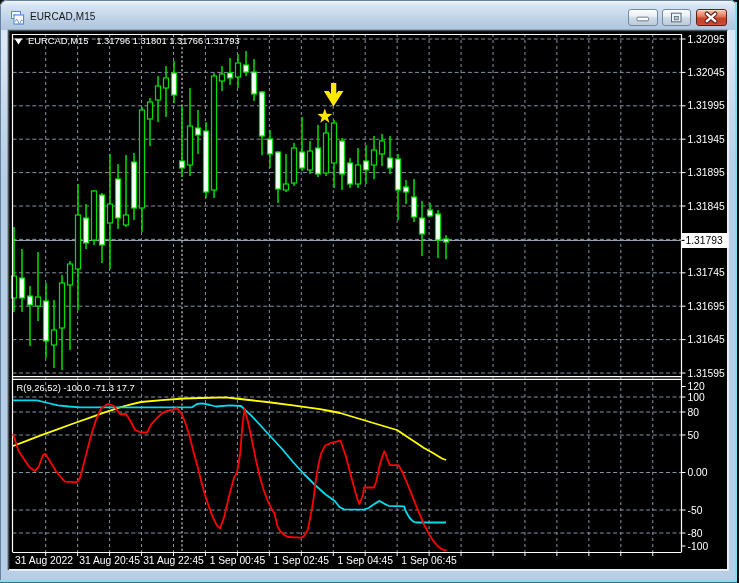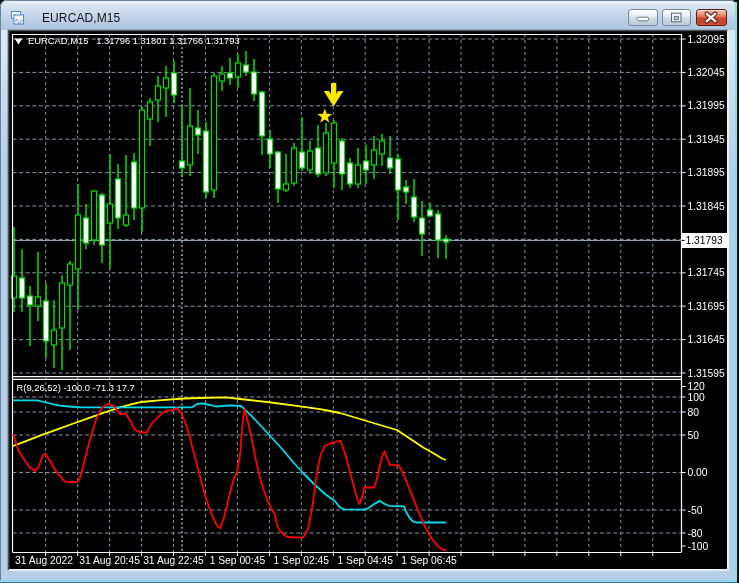--- a/index.html
+++ b/index.html
@@ -2,21 +2,21 @@
 <html><head><meta charset="utf-8">
 <style>
 html,body{margin:0;padding:0;width:739px;height:583px;overflow:hidden;background:#101010;
 font-family:"Liberation Sans",sans-serif;}
 #win{position:absolute;left:0;top:0;width:739px;height:583px;}
 #frame{position:absolute;left:0;top:0;width:736.5px;height:582px;border-radius:7px 7px 0 0;
 background:linear-gradient(180deg,#e2ecf7 0px,#d7e4f3 60px,#c5d7ea 115px,#b7cee7 175px,#b7cee7 100%);
 box-shadow:inset 0 0 0 1px #66839f, inset 0 2px 0 rgba(255,255,255,0.55);}
 #titlebar{position:absolute;left:1px;top:1px;width:734.5px;height:29px;border-radius:6px 6px 0 0;
 background:linear-gradient(180deg,#eff5fb 0px,#d8e5f3 4px,#c8d9ec 13px,#bacee5 20px,#b3c9e1 26px,#aec5de 29px);}
-#title{position:absolute;left:30px;top:11px;font-size:12px;color:#151515;letter-spacing:0.1px;margin-left:12px;}
+#title{position:absolute;left:30px;top:11px;font-size:10px;color:#151515;letter-spacing:0.1px;}
 .btn{position:absolute;top:9px;height:15px;border-radius:3px;}
 #bmin{left:627.5px;width:28.5px;border:1px solid #77899c;
 background:linear-gradient(180deg,#fbfdfe 0%,#e8eff5 40%,#d0dce7 52%,#bccbdb 100%);
 box-shadow:inset 0 1px 0 rgba(255,255,255,0.8);}
 #bmax{left:661.5px;width:27.5px;border:1px solid #77899c;
 background:linear-gradient(180deg,#fbfdfe 0%,#e8eff5 40%,#d0dce7 52%,#bccbdb 100%);
 box-shadow:inset 0 1px 0 rgba(255,255,255,0.8);}
 #bclose{left:695.5px;width:29.5px;border:1px solid #5f1f16;
 background:linear-gradient(180deg,#f6c3ae 0%,#ee9c82 25%,#dd6c4f 47%,#c94729 53%,#c24530 82%,#cd5340 100%);
 box-shadow:inset 0 1px 0 rgba(255,235,225,0.6);}

